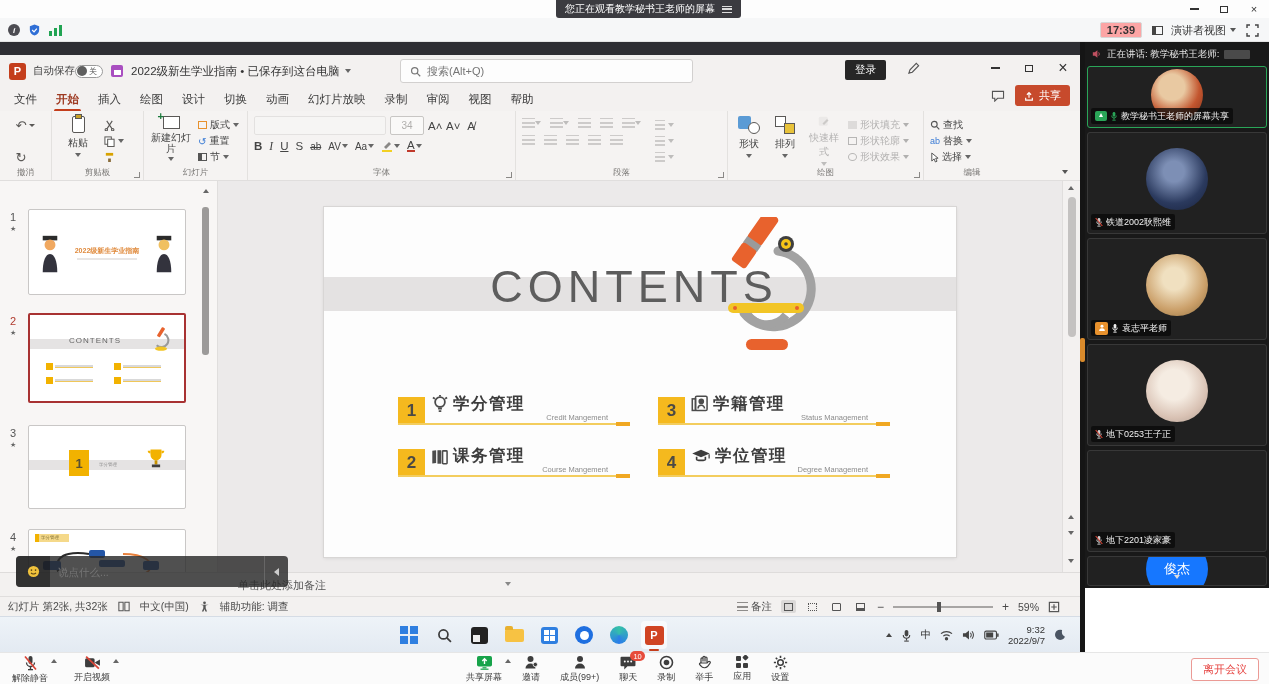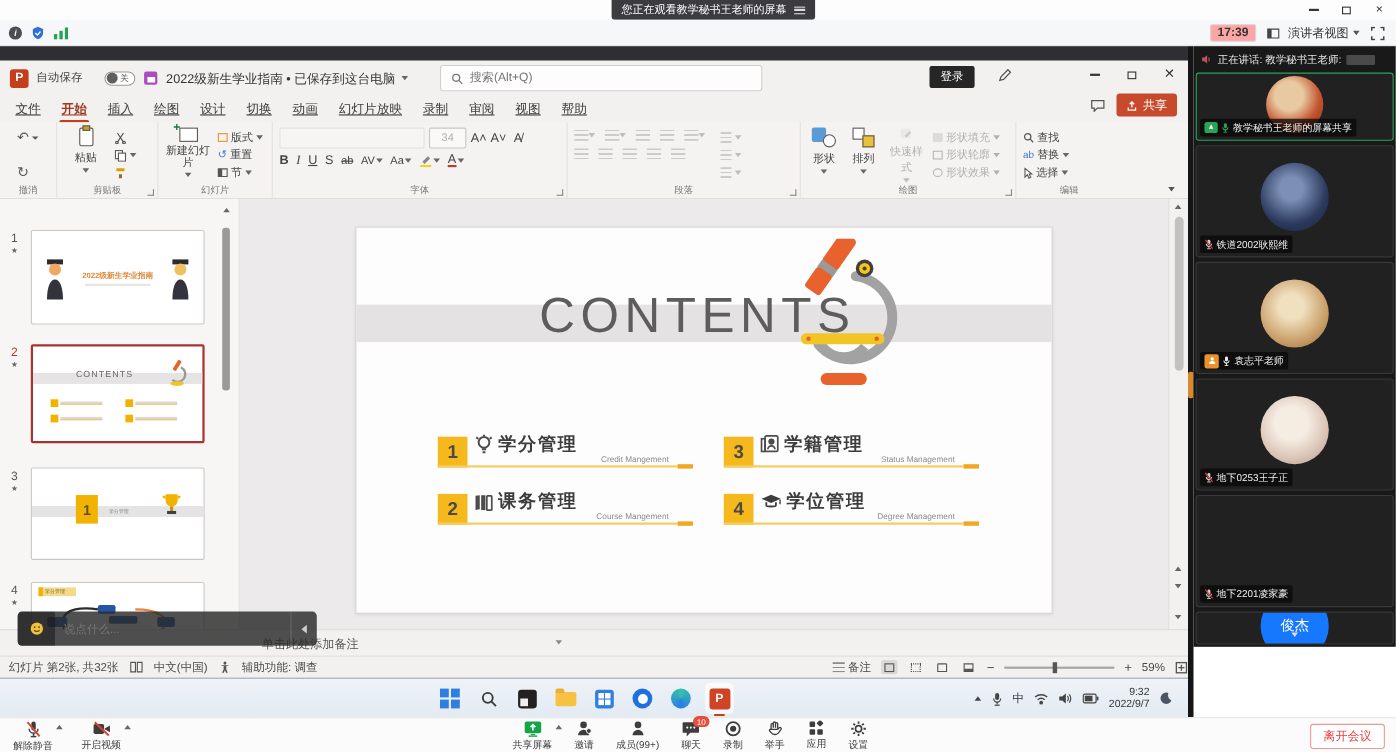--- a/index.html
+++ b/index.html
@@ -31,35 +31,35 @@
   .r2-right { position:absolute; right:10px; top:0; height:24px; display:flex; align-items:center; gap:10px; font-size:11px; color:#333; }
   .clockbox { border:1px solid #d7d7d7; background:#fca5a5; padding:1px 6px; border-radius:2px;font-weight:bold; }
   .vm-icon { display:inline-block; width:11px; height:9px; border:1.3px solid #444; border-left-width:4px; margin-right:4px; }
 
   
   .shared { position:absolute; left:0; top:42px; width:1080px; height:610px; background:#2e2e33; }
   .ppt { position:absolute; left:0; top:13px; width:1080px; height:561px; background:#f3f1f0; }
 
   .ppt-title { position:absolute; left:0; top:0; width:100%; height:32px; display:flex; align-items:center; }
   .pptlogo { width:17px; height:17px; border-radius:3px; background:#c43e1c; color:#fff; font-weight:bold; font-size:11px; display:flex; align-items:center; justify-content:center; margin:0 7px 0 9px; }
-  .autosave { font-size:10.5px; color:#444; display:flex; align-items:center; gap:20px; }
+  .autosave { font-size:10.5px; color:#444; display:flex; align-items:center; gap:0; }
   .toggle { width:28px; height:13px; border-radius:7px; border:1px solid #9a9a9a; background:#fff; display:flex; align-items:center; font-size:8px; color:#555; }
   .knob { width:10px; height:10px; border-radius:50%; background:#5f5f5f; margin:0 2px 0 1px; }
   .saveic { width:12px; height:12px; background:#a94ec0; border-radius:2px; margin:0 8px; position:relative; }
   .saveic::after { content:""; position:absolute; left:2.5px; top:5px; width:7px; height:5px; background:#fff; }
   .doctitle { font-size:11.5px; color:#333; display:flex; align-items:center; gap:5px; }
   .searchbox { position:absolute; left:400px; top:4px; width:293px; height:24px; background:#fdfdfd; border:1px solid #d2d0cf; border-radius:3px; display:flex; align-items:center; padding:0 9px; gap:6px; }
   .searchbox input { border:none; outline:none; background:transparent; font-size:11px; color:#666; width:220px; font-family:inherit; }
   .loginbtn { position:absolute; right:194px; top:5px; background:#262626; color:#fff; font-size:10.5px; padding:3px 10px; border-radius:2px; }
   .penic { position:absolute; right:160px; top:7px; }
   .ppt-winctl { position:absolute; right:0; top:0; height:26px; display:flex; }
   .ppt-winctl > div { width:34px; height:26px; display:flex; align-items:center; justify-content:center; color:#333; }
 
   .menubar { position:absolute; left:0; top:32px; width:100%; height:24px; display:flex; align-items:center; gap:19px; padding-left:14px; font-size:11.5px; color:#3b3b3b; }
-  .menubar .mi { position:relative; cursor:default; white-space:nowrap;text-decoration:underline; }
+  .menubar .mi { position:relative; cursor:default; white-space:nowrap; }
   .mi.active { font-weight:bold; color:#9e3a21; }
   .mi.active::after { content:""; position:absolute; left:-2px; right:-2px; bottom:-5px; height:3px; border-radius:2px; background:#c43e1c; }
   .mb-right { position:absolute; right:10px; top:30px; display:flex; align-items:center; gap:10px; }
   .sharebtn { background:#c74a2c; color:#fff; font-size:11px; padding:3px 9px; border-radius:3px; display:flex; gap:5px; align-items:center; }
 
   .ribbon { position:absolute; left:0; top:56px; width:100%; height:70px; background:#f5f3f2; border-bottom:1px solid #e0dedd; display:flex; }
   .rgroup { position:relative; border-right:1px solid #e3e1df; padding:5px 6px 14px 6px; display:flex; gap:6px; }
   .glabel { position:absolute; left:0; right:0; bottom:1px; text-align:center; font-size:8.5px; color:#7a7876; }
   .launch { position:absolute; right:3px; bottom:2px; width:6px; height:6px; border-right:1px solid #8a8886; border-bottom:1px solid #8a8886; }
   .rbtn-big { display:flex; flex-direction:column; align-items:center; justify-content:flex-start; gap:3px; font-size:10px; color:#444; width:40px; text-align:center; }
@@ -106,21 +106,21 @@
   .s-item .dash { position:absolute; right:0; bottom:-1px; width:14px; height:4px; background:#f0a823; }
   .s-item .sub { position:absolute; right:22px; bottom:3px; font-size:7.5px; color:#8c8c8c; }
 
   .vscroll { position:absolute; right:0; top:0; width:18px; height:391px; background:#f3f1f0; border-left:1px solid #e0dedd; }
   .vthumb { position:absolute; left:5px; top:16px; width:8px; height:140px; background:#c4c2c1; border-radius:4px; }
   .tscroll { position:absolute; left:202px; top:26px; width:7px; height:148px; background:#9c9a99; border-radius:3px; }
 
   .notesbar { position:absolute; left:0; top:517px; width:1080px; height:24px; background:#f3f1f0; border-top:1px solid #dedcdb; font-size:11px; color:#555;padding-left:20px; }
   .statusbar { position:absolute; left:0; top:541px; width:1080px; height:20px; background:#f3f1f0; border-top:1px solid #e0dedd; font-size:10.5px; color:#4a4a4a; display:flex; align-items:center; }
   .stat-left { display:flex; align-items:center; gap:10px; padding-left:8px; }
-  .stat-right { position:absolute; right:0; display:flex; align-items:center; gap:9px; }
+  .stat-right { position:absolute; right:20px; display:flex; align-items:center; gap:9px; }
   .viewic { width:15px; height:13px; display:flex; align-items:center; justify-content:center; border-radius:2px; }
   .viewic.on { background:#dbd9d8; }
   .vb { width:9px; height:8px; border:1.2px solid #555; }
   .sliderline { width:100px; height:2px; background:#a7a5a4; position:relative; }
   .sliderline .th { position:absolute; left:44px; top:-4px; width:4px; height:10px; background:#555; }
 
   
   .taskbar { position:absolute; left:0; top:574px; width:1080px; height:36px; background:linear-gradient(#eef3f8,#e3eaf2); border-top:1px solid #d5dce5; }
   .tb-center { position:absolute; left:396px; top:0; height:36px; display:flex; align-items:center; gap:9px; }
   .tb-ic { width:26px; height:28px; display:flex; align-items:center; justify-content:center; border-radius:4px; position:relative; }

